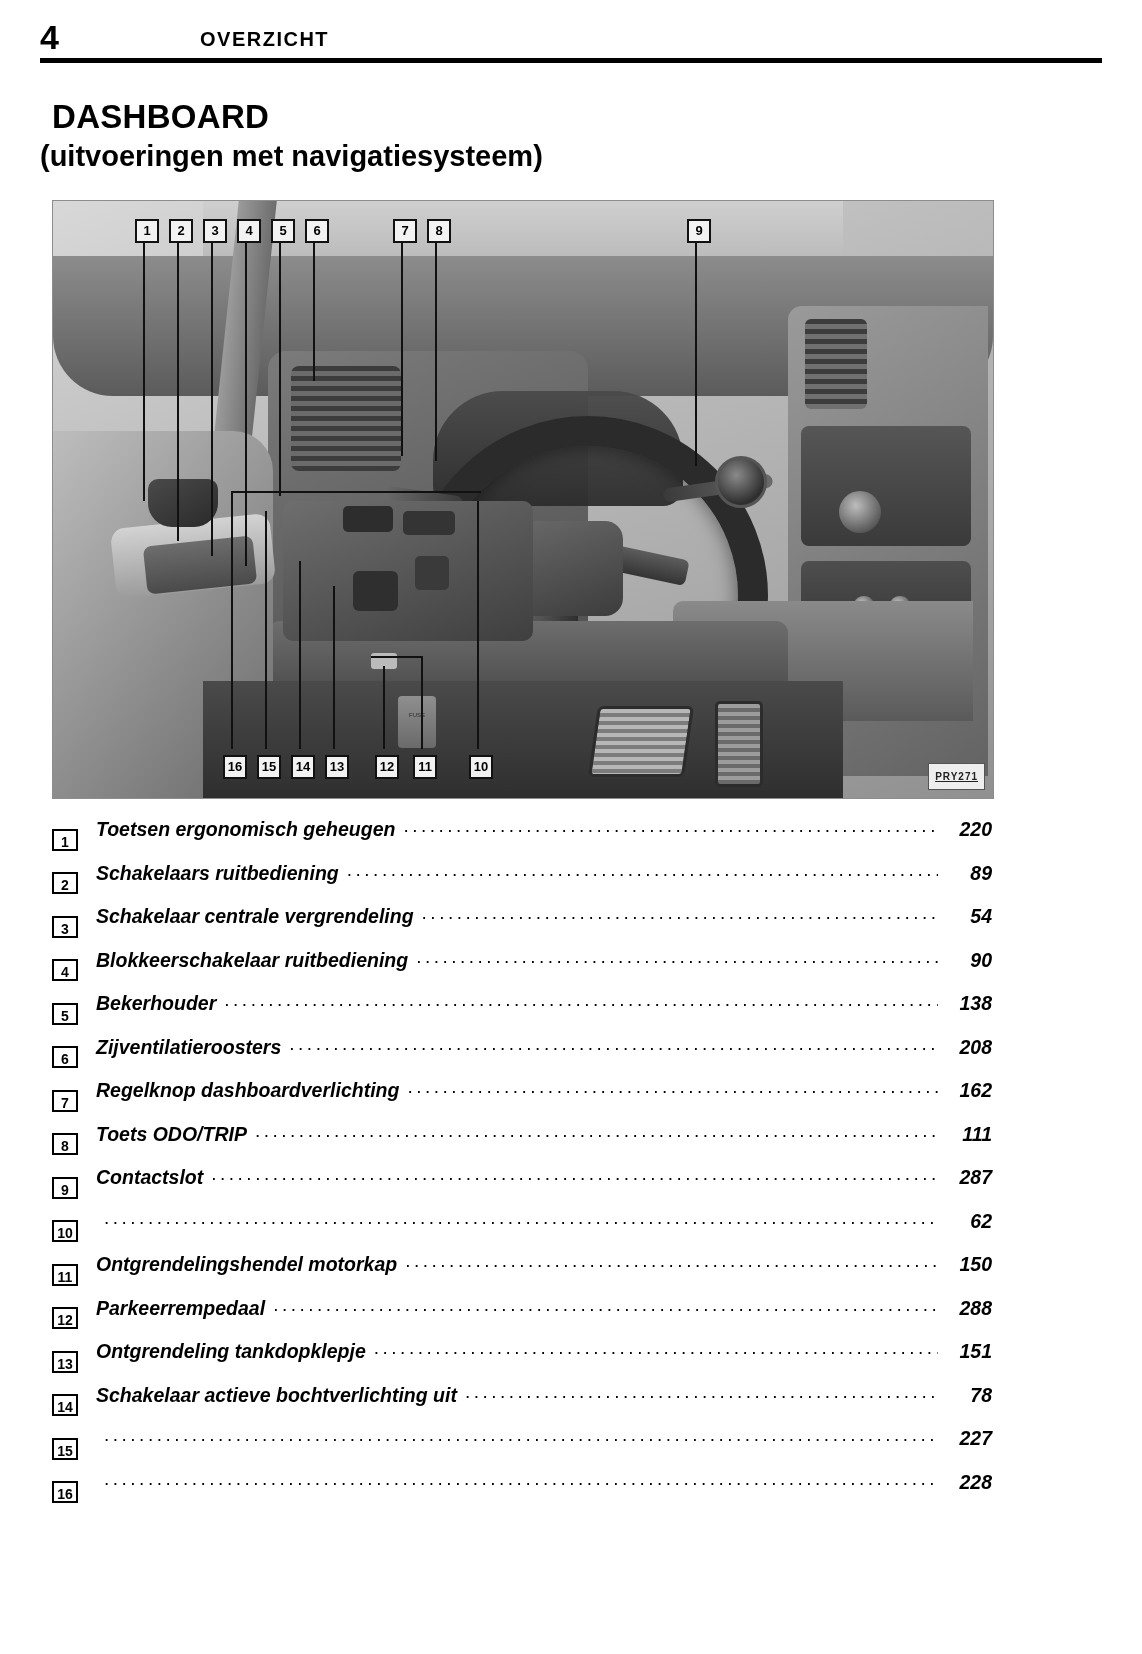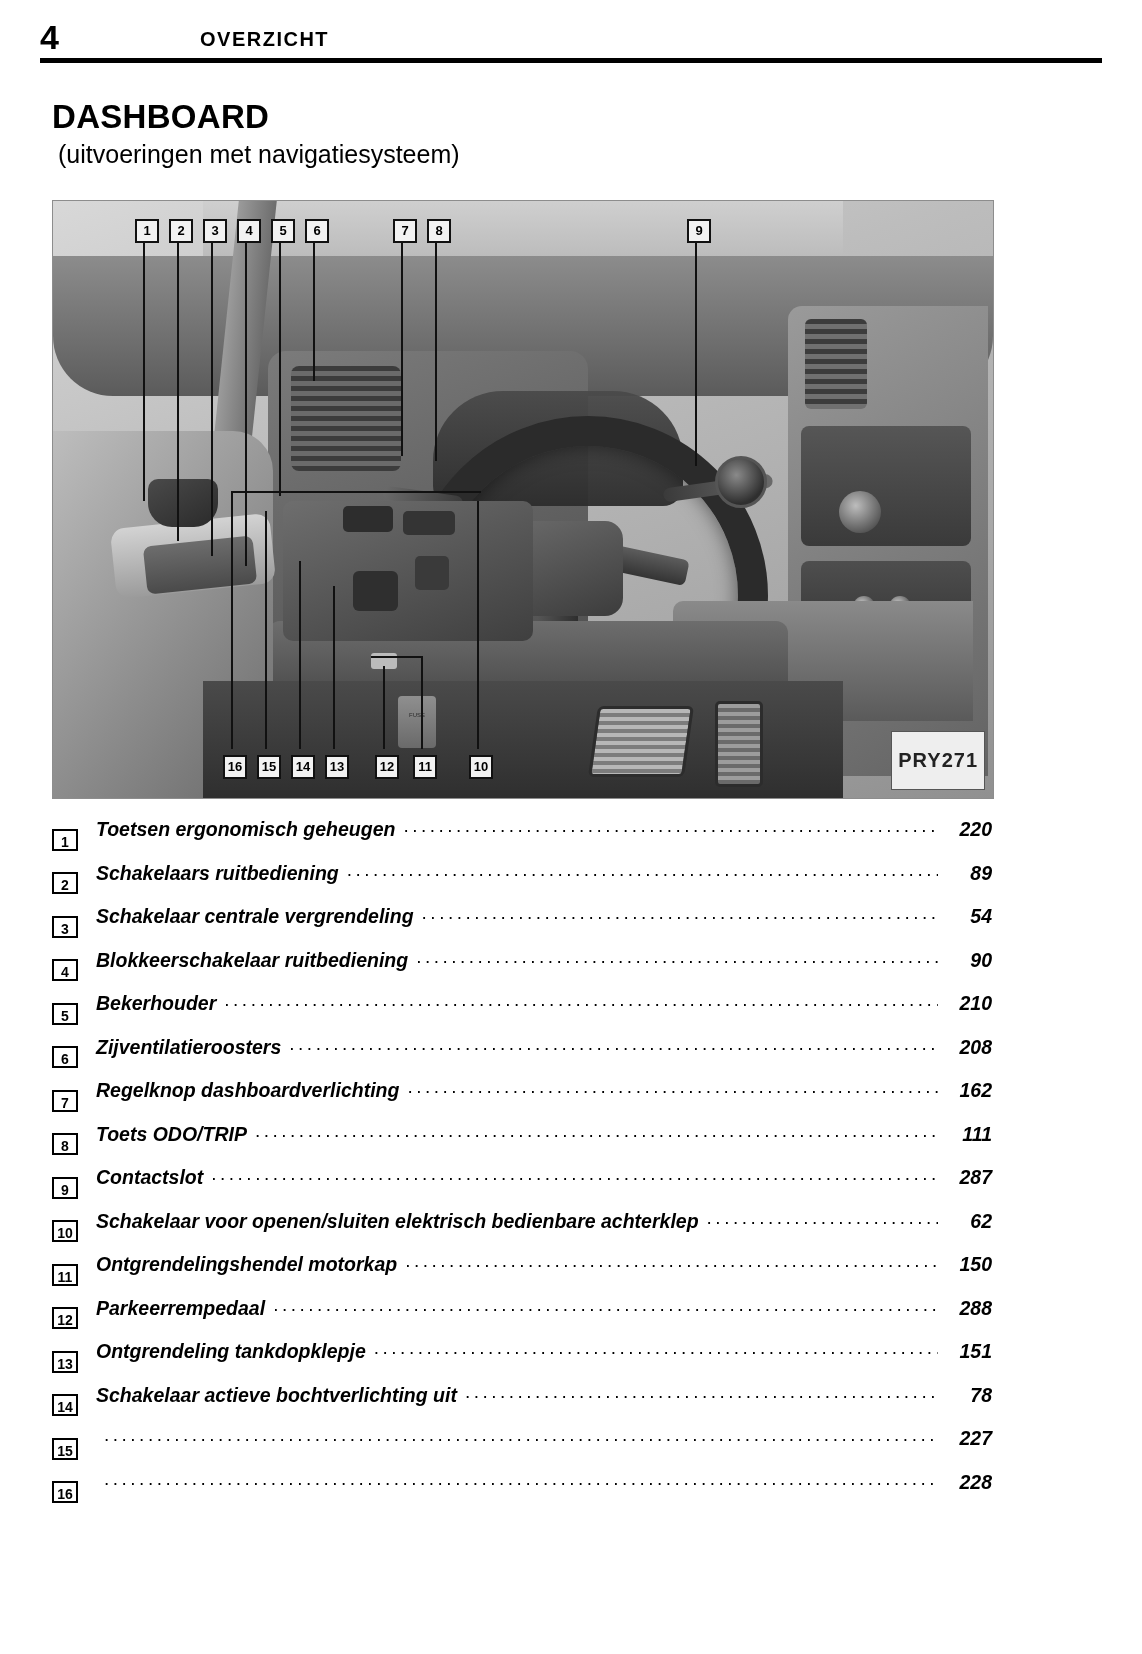--- a/index.html
+++ b/index.html
@@ -53,24 +53,24 @@
   .doc-title {
     position: absolute;
     left: 52px;
     top: 98px;
     font-size: 33px;
     font-weight: 700;
     letter-spacing: 0.3px;
   }
   .doc-subtitle {
     position: absolute;
-    left: 58px;
+    left: 40px;
     top: 140px;
-    font-size: 25px;
-    font-weight: 400;
+    font-size: 29px;
+    font-weight: 700;
     letter-spacing: 0px;
   }
 
   
   .figure {
     position: absolute;
     left: 52px;
     top: 200px;
     width: 940px;
     height: 597px;
@@ -280,24 +280,25 @@
     color: #000;
     font-family: "Liberation Sans", sans-serif;
   }
   .fig-code {
     position: absolute;
     right: 8px;
     bottom: 8px;
     background: #eee;
     color: #222;
     border: 1px solid #555;
-    font-size: 20px;
+    font-size: 10px;
     font-weight: 700;
     letter-spacing: 1px;
-    padding: 17px 6px;
+    padding: 7px 6px;
+    text-decoration: underline;
   }
 
   
   .legend {
     position: absolute;
     left: 52px;
     top: 818px;
     width: 940px;
   }
   .legend-row {
@@ -461,21 +462,21 @@
     <div class="legend-row">
       <div class="legend-num">4</div>
       <div class="legend-text">Blokkeerschakelaar ruitbediening</div>
       <div class="legend-dots">........................................................................................................................</div>
       <div class="legend-page">90</div>
     </div>
     <div class="legend-row">
       <div class="legend-num">5</div>
       <div class="legend-text">Bekerhouder</div>
       <div class="legend-dots">........................................................................................................................</div>
-      <div class="legend-page">210</div>
+      <div class="legend-page">138</div>
     </div>
     <div class="legend-row">
       <div class="legend-num">6</div>
       <div class="legend-text">Zijventilatieroosters</div>
       <div class="legend-dots">........................................................................................................................</div>
       <div class="legend-page">208</div>
     </div>
     <div class="legend-row">
       <div class="legend-num">7</div>
       <div class="legend-text">Regelknop dashboardverlichting</div>
@@ -489,21 +490,20 @@
       <div class="legend-page">111</div>
     </div>
     <div class="legend-row">
       <div class="legend-num">9</div>
       <div class="legend-text">Contactslot</div>
       <div class="legend-dots">........................................................................................................................</div>
       <div class="legend-page">287</div>
     </div>
     <div class="legend-row">
       <div class="legend-num">10</div>
-      <div class="legend-text">Schakelaar voor openen/sluiten elektrisch bedienbare achterklep</div>
       <div class="legend-dots">........................................................................................................................</div>
       <div class="legend-page">62</div>
     </div>
     <div class="legend-row">
       <div class="legend-num">11</div>
       <div class="legend-text">Ontgrendelingshendel motorkap</div>
       <div class="legend-dots">........................................................................................................................</div>
       <div class="legend-page">150</div>
     </div>
     <div class="legend-row">

